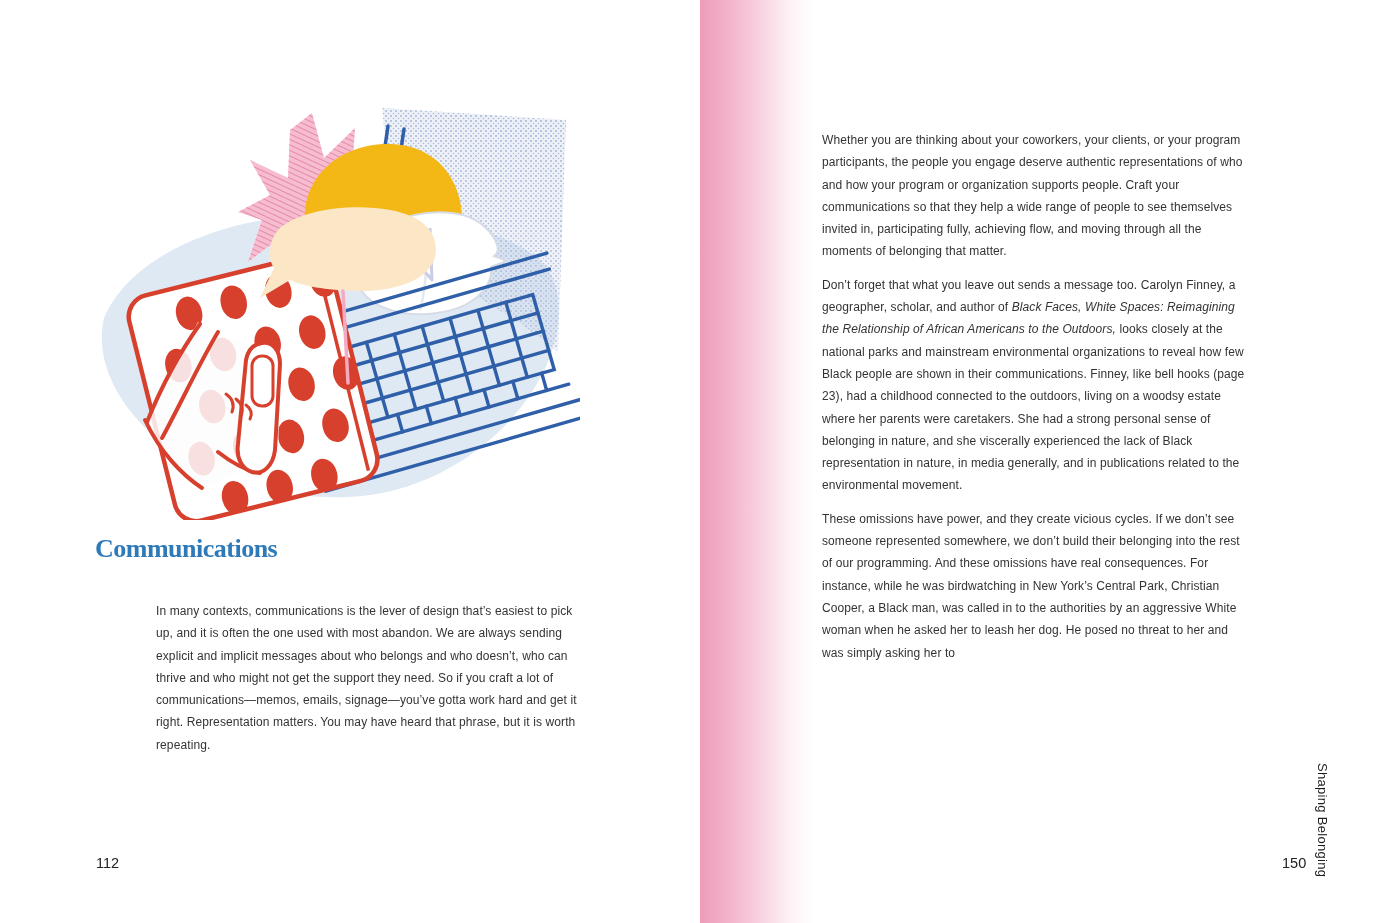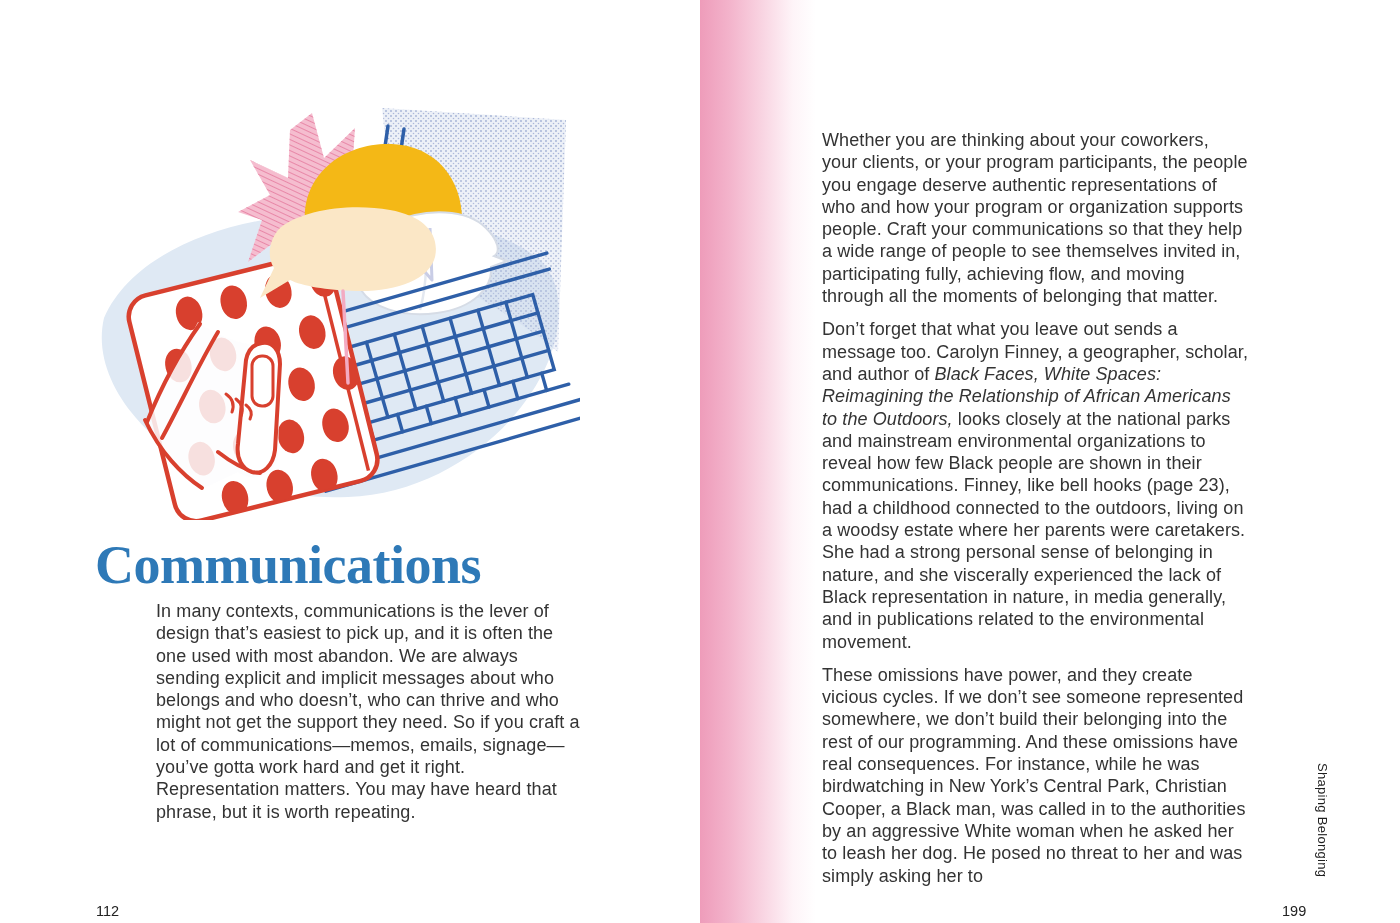--- a/index.html
+++ b/index.html
@@ -21,48 +21,47 @@
     position: absolute;
     left: 100px; top: 100px;
     width: 480px; height: 420px;
   }
   .heading {
     position: absolute;
     left: 95px; top: 534px;
     margin: 0;
     font-family: "Liberation Serif", serif;
     font-weight: 700;
-    font-size: 54px;
+    font-size: 26px;
     letter-spacing: -0.5px;
     color: #2e79b7;
   }
   .body-text {
     margin: 0;
-    font-size: 18px;
+    font-size: 12px;
     line-height: 22.3px;
     color: #333333;
     letter-spacing: 0.1px;
   }
   .left-body {
     position: absolute;
     left: 156px; top: 600px;
     width: 424px;
   }
   .right-paragraphs {
     position: absolute;
     left: 822px; top: 129px;
     width: 426px;
   }
   .right-paragraphs p { margin: 0 0 11px 0; }
   .italic { font-style: italic; }
   .page-number {
     position: absolute;
     font-size: 14.5px;
     color: #222222;
-    margin-top: 48px;
   }
   .page-number-left  { left: 96px;  top: 855px; }
   .page-number-right { left: 1282px; top: 855px; }
   .spine-text {
     position: absolute;
     left: 1315px; top: 763px;
     writing-mode: vertical-rl;
     font-size: 13px;
     letter-spacing: 0.3px;
     color: #1f1f1f;
@@ -181,16 +180,16 @@
 
   <section>
     <div class="right-paragraphs">
         <p class="body-text"><span>Whether you are thinking about your coworkers, your clients, or your program participants, the people you engage deserve authentic representations of who and how your program or organization supports people. Craft your communications so that they help a wide range of people to see themselves invited in, participating fully, achieving flow, and moving through all the moments of belonging that matter.</span></p>
         <p class="body-text"><span>Don’t forget that what you leave out sends a message too. Carolyn Finney, a geographer, scholar, and author of </span><span class="italic">Black Faces, White Spaces: Reimagining the Relationship of African Americans to the Outdoors,</span><span> looks closely at the national parks and mainstream environmental organizations to reveal how few Black people are shown in their communications. Finney, like bell hooks (page 23), had a childhood connected to the outdoors, living on a woodsy estate where her parents were caretakers. She had a strong personal sense of belonging in nature, and she viscerally experienced the lack of Black representation in nature, in media generally, and in publications related to the environmental movement.</span></p>
         <p class="body-text"><span>These omissions have power, and they create vicious cycles. If we don’t see someone represented somewhere, we don’t build their belonging into the rest of our programming. And these omissions have real consequences. For instance, while he was birdwatching in New York’s Central Park, Christian Cooper, a Black man, was called in to the authorities by an aggressive White woman when he asked her to leash her dog. He posed no threat to her and was simply asking her to</span></p>
       </div>
 
     <div class="spine-text">Shaping Belonging</div>
 
-    <div class="page-number page-number-right">199</div>
+    <div class="page-number page-number-right">150</div>
   </section>
 
 </div>
 
 </body></html>

